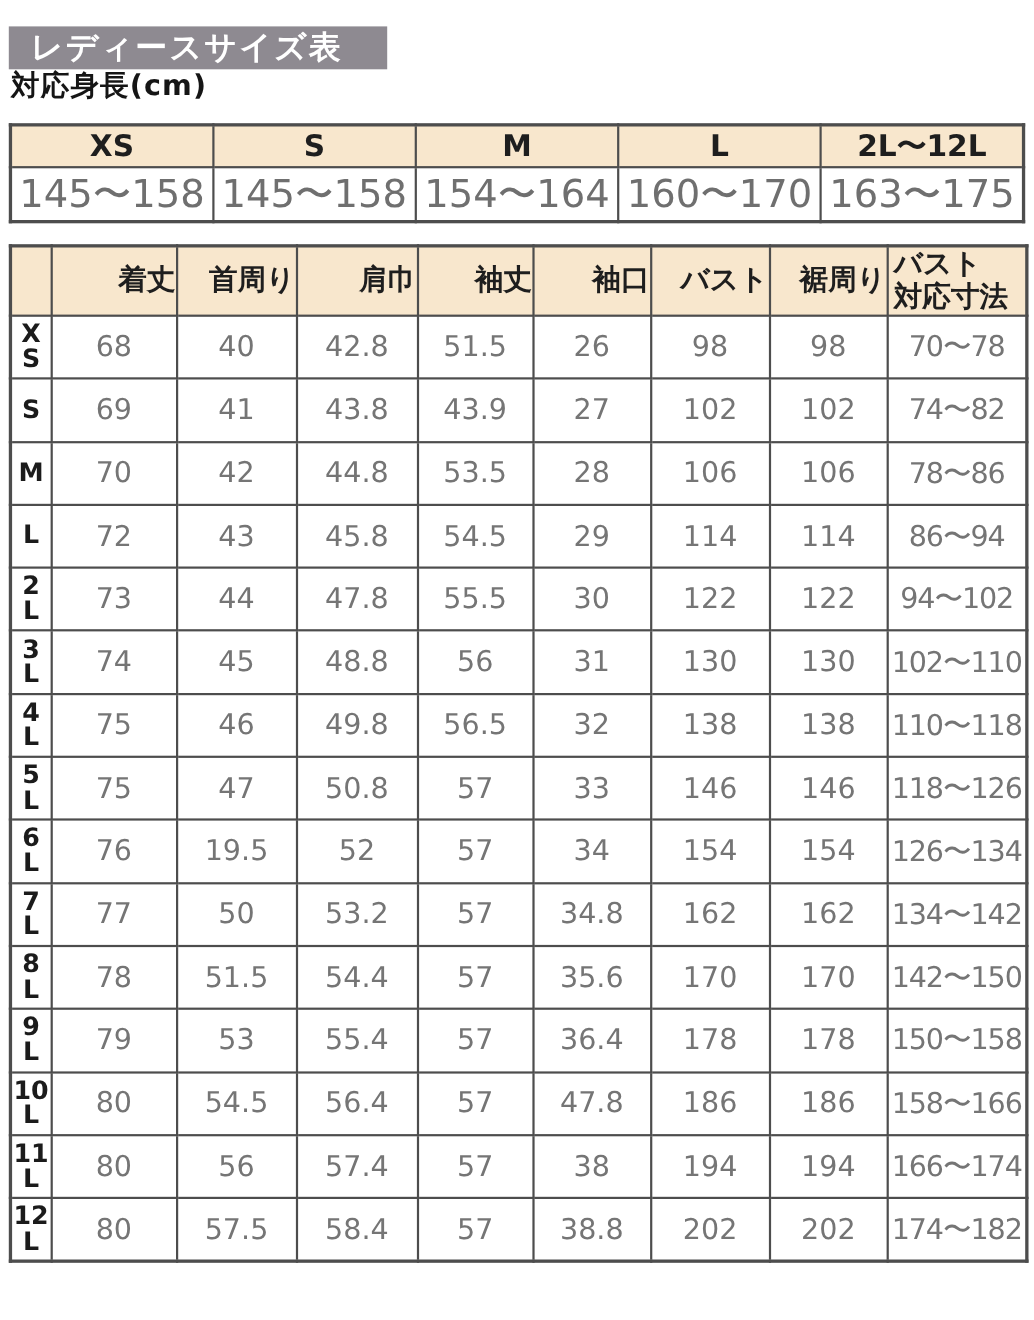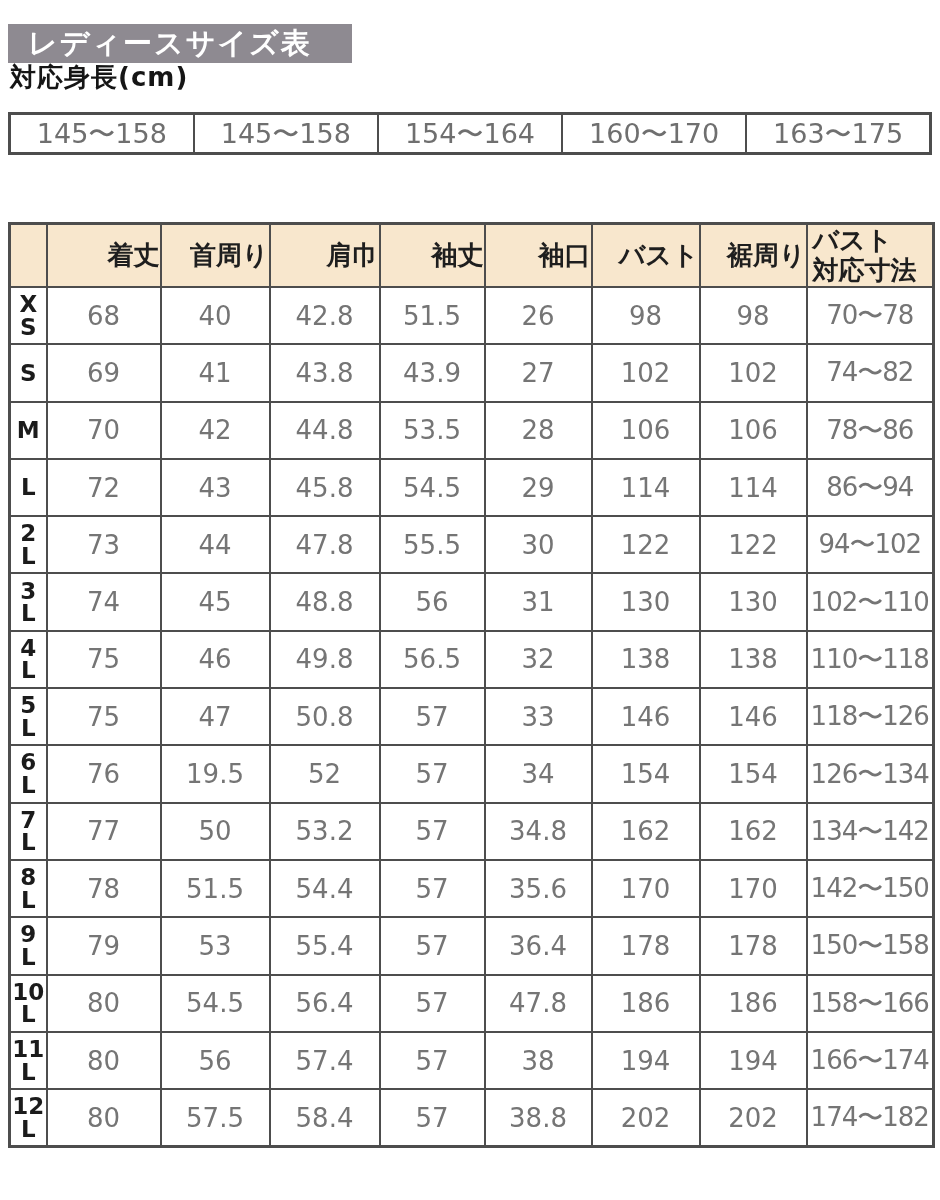--- a/index.html
+++ b/index.html
@@ -30,21 +30,21 @@
     position:absolute;left:8px;top:112px;width:924px;
     border:3px solid #4d4d4d;
   }
   .height-table th{
     background:#f8e7cd;border:2px solid #4d4d4d;
     font-size:27px;font-weight:600;color:#1e1e1e;
     height:34px;text-align:center;padding:0;
   }
   .height-table td{
     background:#ffffff;border:2px solid #4d4d4d;
-    font-size:27px;color:#6f6f6f;
+    font-size:35px;color:#6f6f6f;
     height:37px;text-align:center;padding:0;
   }
 
   
   .size-table{
     position:absolute;left:8px;top:222px;width:924px;
     border:3px solid #4d4d4d;
   }
   .size-table th,.size-table td{border:2px solid #4d4d4d;padding:0;}
   .size-table thead th{
@@ -75,20 +75,27 @@
 <body>
 
 <div class="page">
 
   <div class="title-bar">レディースサイズ表</div>
 
   <div class="height-label">対応身長(cm)</div>
 
   <table class="height-table">
     <tbody>
+      <tr id="height-head-row">
+          <th>XS</th>
+          <th>S</th>
+          <th>M</th>
+          <th>L</th>
+          <th>2L〜12L</th>
+        </tr>
       <tr id="height-value-row">
           <td>145〜158</td>
           <td>145〜158</td>
           <td>154〜164</td>
           <td>160〜170</td>
           <td>163〜175</td>
         </tr>
     </tbody>
   </table>
 

